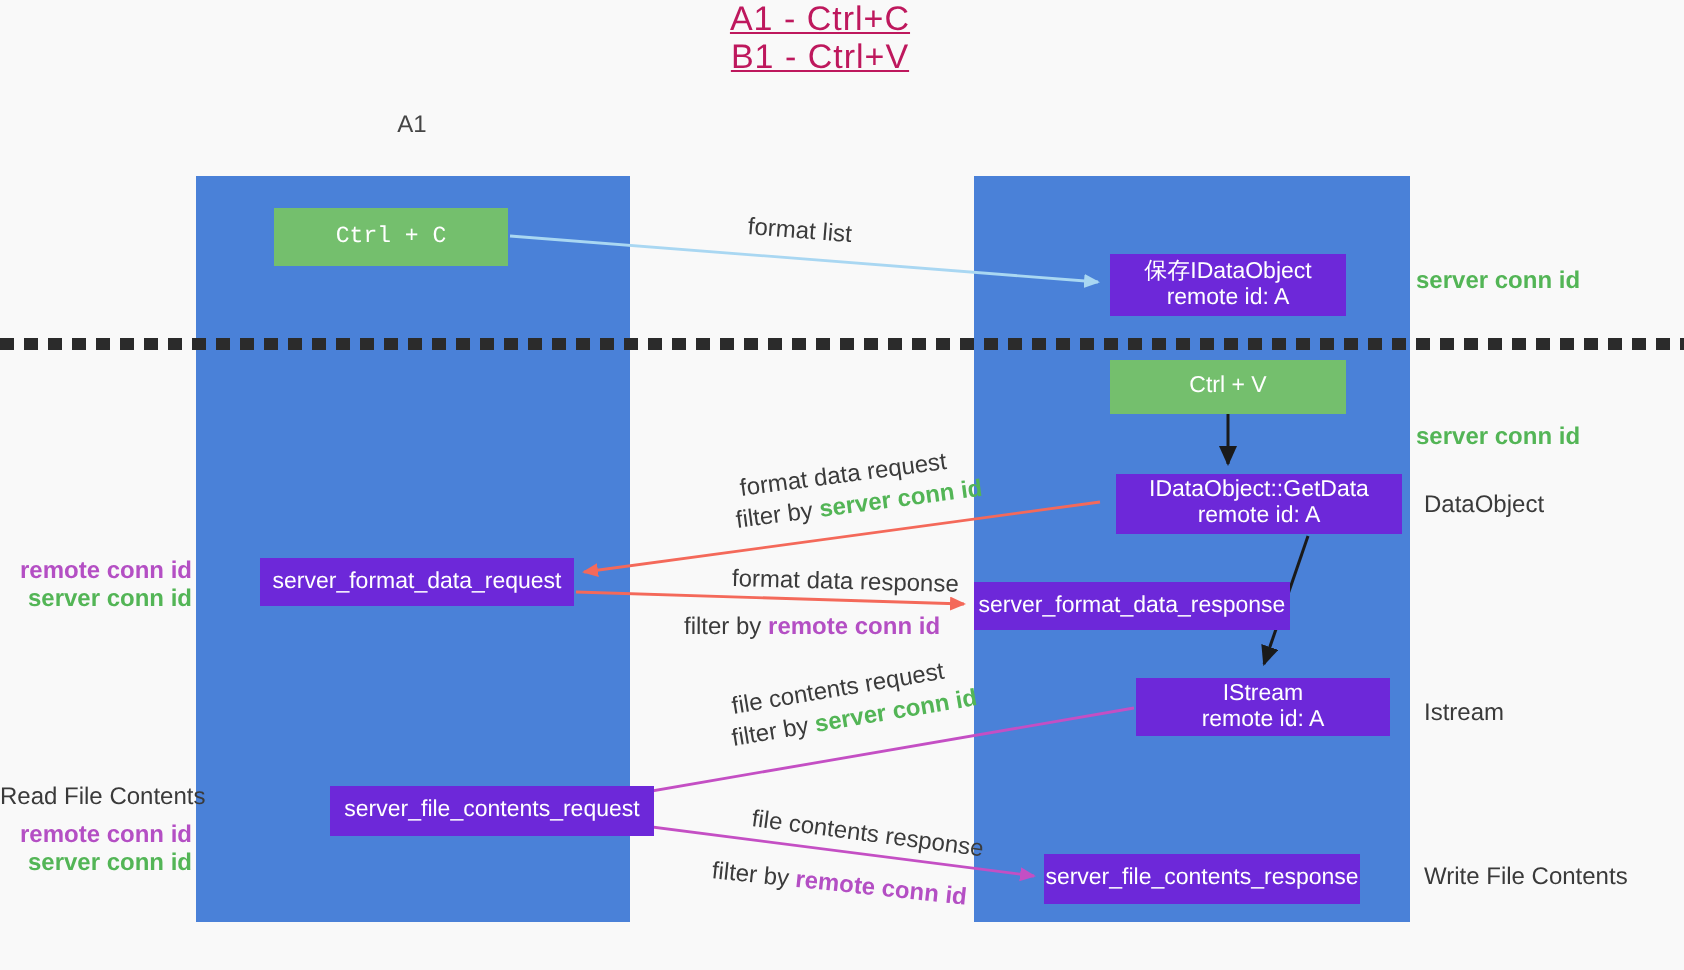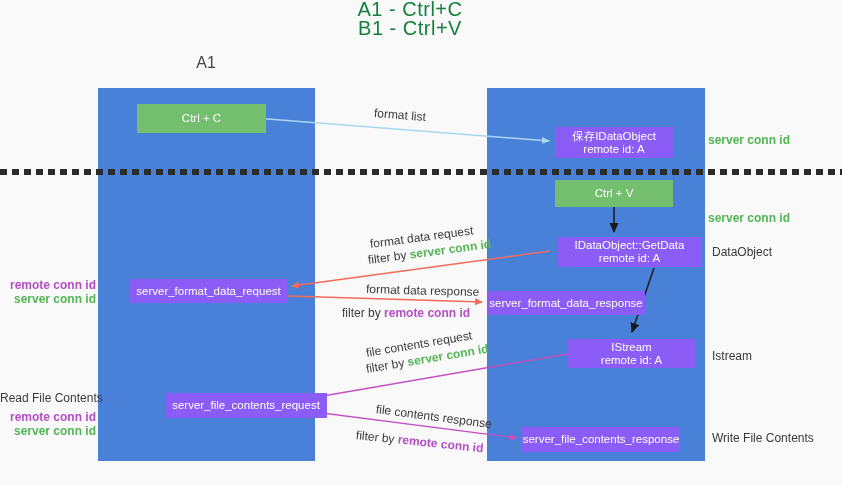--- a/index.html
+++ b/index.html
@@ -6,36 +6,36 @@
   body{
     font-family:"Liberation Sans","DejaVu Sans",sans-serif;
     background:#f9f9f9;
   }
   .canvas{
     position:relative;width:842px;height:485px;background:#f9f9f9;overflow:hidden;
   }
   .abs{position:absolute;}
   .title{
     left:0;top:8;width:820px;text-align:center;
-    font-size:20px;line-height:19px;color:#15803d;letter-spacing:.5px;
+    font-size:17px;line-height:19px;color:#be185d;letter-spacing:.5px;text-decoration:underline;
   }
   .colhead{
-    width:120px;text-align:center;font-size:16px;line-height:15px;color:#454545;
+    width:120px;text-align:center;font-size:12px;line-height:15px;color:#454545;
   }
   .lane{background:#4a81d8;}
   .divider{
     left:0;top:169px;width:842px;height:6px;
     background:repeating-linear-gradient(90deg,#2b2b2b 0 7px,transparent 7px 12px);
   }
   .box{
     display:flex;flex-direction:column;align-items:center;justify-content:center;
     color:#fff;font-size:11.5px;line-height:13px;text-align:center;white-space:nowrap;
   }
   .box.green{background:#74bf6d;}
-  .box.orange{background:#8b5cf6;}
+  .box.orange{background:#6d28d9;}
   .albl{
     font-size:12px;color:#3b3b3b;white-space:nowrap;transform-origin:left center;
   }
   .side{font-size:12px;color:#3a3a3a;white-space:nowrap;}
   .green-t{color:#53b556;font-weight:700;}
   .purple-t{color:#b44fc4;font-weight:700;}
   .lefthint{left:0;width:96px;text-align:right;}
   svg.arrows{left:0;top:0;pointer-events:none;}
 </style>
 </head>
@@ -74,21 +74,21 @@
     </defs>
     <line x1="255" y1="118" x2="549" y2="141" stroke="#a9d7f2" stroke-width="1.4" marker-end="url(#mBlue)"></line>
     <line x1="614" y1="207" x2="614" y2="232" stroke="#1a1a1a" stroke-width="1.5" marker-end="url(#mBlack)"></line>
     <line x1="654" y1="268" x2="632" y2="332" stroke="#1a1a1a" stroke-width="1.5" marker-end="url(#mBlack)"></line>
     <line x1="550" y1="251" x2="292" y2="286" stroke="#f4695a" stroke-width="1.4" marker-end="url(#mRed)"></line>
     <line x1="288" y1="296" x2="482" y2="302" stroke="#f4695a" stroke-width="1.4" marker-end="url(#mRed)"></line>
     <line x1="567" y1="354" x2="294" y2="401" stroke="#c44fc4" stroke-width="1.4" marker-end="url(#mMag)"></line>
     <line x1="291" y1="409" x2="517" y2="438" stroke="#c44fc4" stroke-width="1.4" marker-end="url(#mMag)"></line>
   </svg>
 
-  <div class="abs box green" style="left:137px;top:104px;width:129px;height:29px;">
+  <div class="abs box green" style="left:137px;top:104px;width:117px;height:29px;font-family:Liberation Mono, monospace;">
     <span>Ctrl + C</span>
   </div>
 
   <div class="abs box orange" style="left:555px;top:127px;width:118px;height:31px;">
     <span>保存IDataObject</span>
     <span>remote id: A</span>
   </div>
 
   <div class="abs box green" style="left:555px;top:180px;width:118px;height:27px;">
     <span>Ctrl + V</span>

